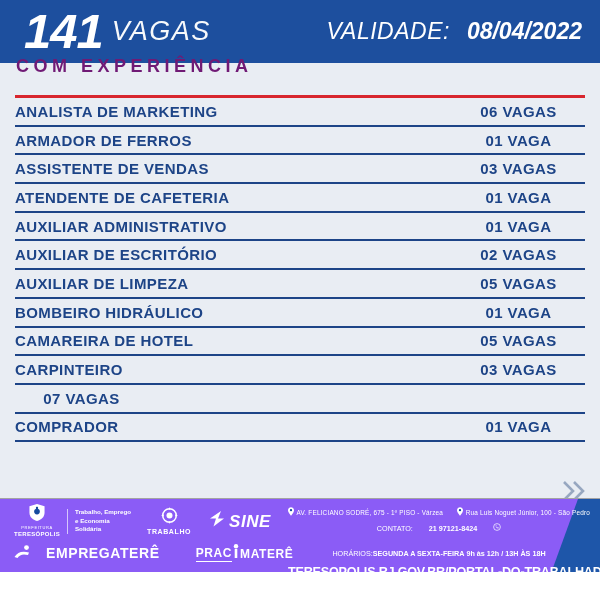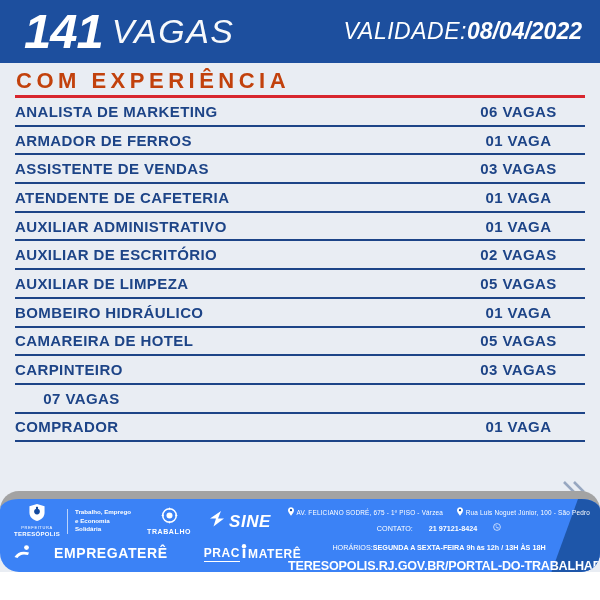--- a/index.html
+++ b/index.html
@@ -9,73 +9,73 @@
     -webkit-font-smoothing:antialiased;
   }
   
   .header{
     position:absolute;top:0;left:0;right:0;height:63px;background:#1d4f9e;
     display:flex;justify-content:space-between;align-items:center;
     padding:0 18px 0 24px;box-sizing:border-box;color:#fff;font-style:italic;
   }
   .header-left{display:flex;align-items:center;}
   .count{font-size:49px;font-weight:700;line-height:1;letter-spacing:-1px;}
-  .count-label{font-size:34px;font-weight:400;margin-left:9px;letter-spacing:1.5px;opacity:.97;}
+  .count-label{font-size:27px;font-weight:400;margin-left:9px;letter-spacing:1.5px;opacity:.97;}
   .header-right{font-size:23px;white-space:nowrap;}
-  .validity-label{font-weight:400;letter-spacing:.5px;margin-right:0;}
+  .validity-label{font-weight:400;letter-spacing:.5px;margin-right:17px;}
   .validity-date{font-weight:700;}
   
   .section-title{
-    position:absolute;top:68px;left:16px;color:#c2410c;
-    font-size:22px;font-weight:700;letter-spacing:4.5px;white-space:nowrap;
+    position:absolute;top:56px;left:16px;color:#701a75;
+    font-size:18px;font-weight:700;letter-spacing:4.5px;white-space:nowrap;
   }
   .red-rule{position:absolute;top:95px;left:15px;right:15px;height:2.5px;background:#d8262e;}
   
   .job-list{position:absolute;top:98px;left:15px;right:15px;}
   .job-row{
     display:flex;align-items:center;height:26.7px;
     border-bottom:2px solid #1d4487;color:#1d4487;
     font-weight:700;font-size:15px;letter-spacing:.4px;white-space:nowrap;gap:16px;
   }
   .job-title{flex:1;}
   .job-vacancies{width:133px;text-align:center;}
   
   .pagination{position:absolute;right:13px;top:480px;text-align:right;}
   .pag-label{font-style:italic;font-size:17px;color:#8d9eb9;margin-top:-1px;}
   
   .footer{
     position:absolute;left:0;right:0;bottom:0;height:73px;
-    background:#3b82f6;border-top:8px solid #a3a3a3;color:#fff;overflow:hidden;border-radius:19px;
+    background:#8b5cf6;border-top:1px solid #a3a3a3;color:#fff;overflow:hidden;
   }
   .footer-accent{
     position:absolute;right:-24px;bottom:-10px;width:58px;height:100px;
     background:#1e56a9;transform:skewX(-20deg);
   }
   .footer-left{position:absolute;left:14px;top:5px;width:274px;}
   .logo-row{display:flex;align-items:center;height:34px;}
   .logo-prefeitura{display:flex;flex-direction:column;align-items:center;line-height:1.15;margin-right:7px;}
   .logo-prefeitura .l1{font-size:4px;letter-spacing:.6px;margin-top:1px;}
   .logo-prefeitura .l2{font-size:6px;font-weight:700;letter-spacing:.3px;}
   .logo-divider{width:1px;height:25px;background:rgba(255,255,255,.65);margin-right:7px;}
   .dept-text{font-size:6.2px;line-height:1.4;display:flex;flex-direction:column;font-weight:700;}
   .logo-trabalho{display:flex;flex-direction:column;align-items:center;margin-left:16px;line-height:1;}
   .logo-trabalho .lbl{font-size:7px;font-weight:700;letter-spacing:.6px;margin-top:1.5px;}
   .logo-sine{display:flex;align-items:center;margin-left:17px;gap:3px;}
   .logo-sine .lbl{font-size:17px;font-weight:700;font-style:italic;letter-spacing:.5px;line-height:1;}
   .brands-row{display:flex;align-items:center;margin-top:6px;}
-  .brand-empregatere{display:flex;align-items:center;gap:23px;font-size:14px;font-weight:700;letter-spacing:.6px;justify-content:flex-end;}
+  .brand-empregatere{display:flex;align-items:center;gap:15px;font-size:14px;font-weight:700;letter-spacing:.6px;justify-content:flex-end;}
   .brand-pracimatere{display:flex;align-items:flex-end;font-size:12px;font-weight:700;letter-spacing:.6px;margin-left:36px;}
   .brand-pracimatere .prac{border-bottom:1.5px solid #fff;padding-bottom:1px;}
   .brand-pracimatere .rest{padding-bottom:1px;}
   .footer-right{position:absolute;left:288px;right:10px;top:8px;text-align:center;}
   .addresses{display:flex;justify-content:space-between;}
   .address{display:flex;align-items:center;gap:2.5px;font-size:6.4px;letter-spacing:.2px;white-space:nowrap;}
   .contact-line{font-size:7.2px;margin-top:6px;display:flex;justify-content:center;align-items:center;gap:16px;}
   .contact-line b{font-weight:700;}
-  .hours-line{font-size:7.2px;margin-top:10px;white-space:nowrap;}
+  .hours-line{font-size:7.2px;margin-top:16px;white-space:nowrap;}
   .hours-line b{font-weight:700;}
   .website{
     font-size:12.6px;font-weight:700;margin-top:7px;letter-spacing:-0.2px;
     white-space:nowrap;cursor:pointer;
   }
 </style>
 </head>
 <body>
 
 <div class="poster">

